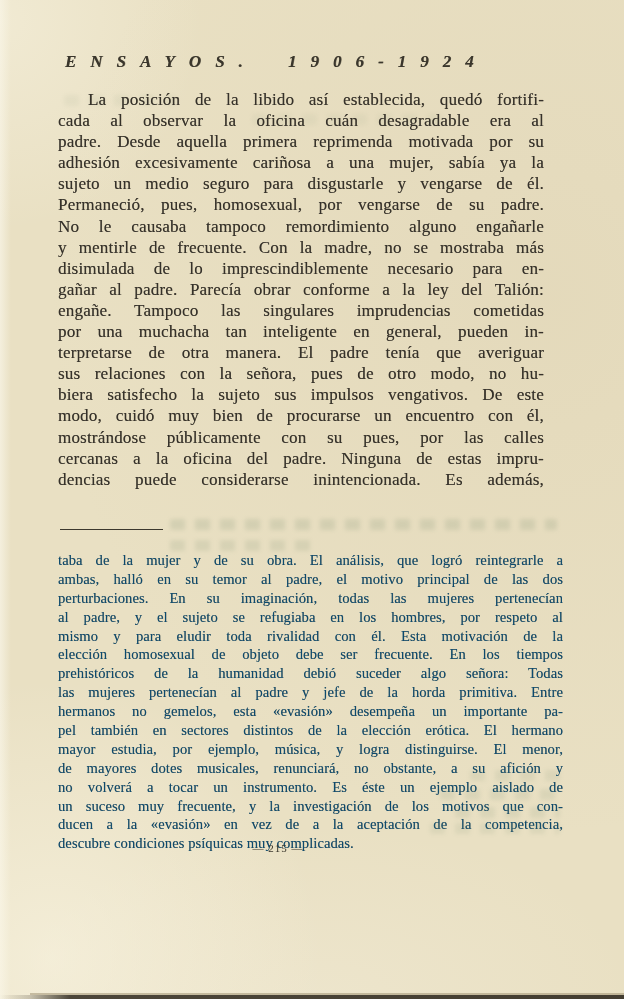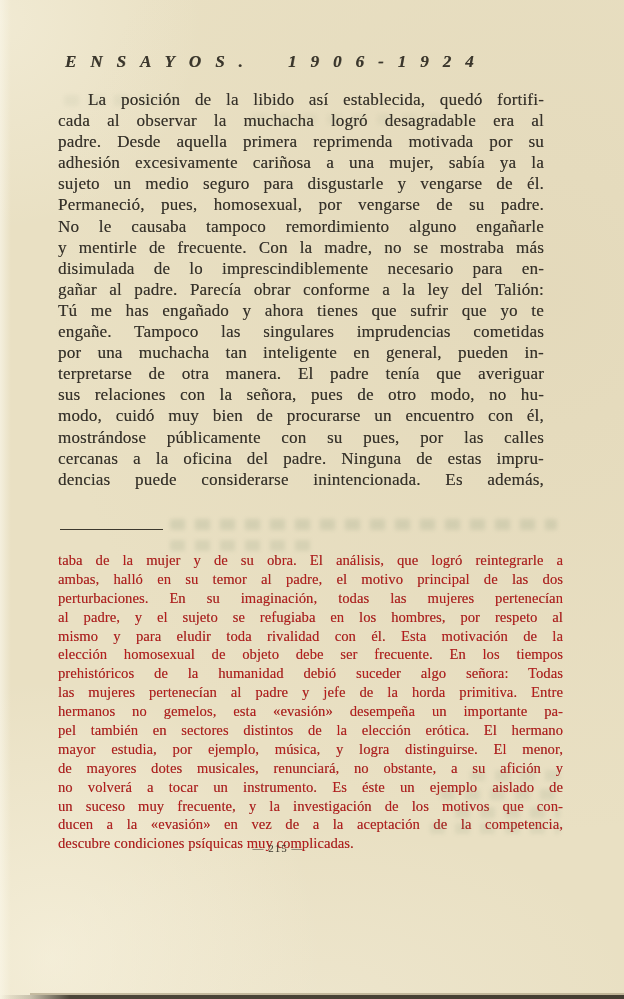--- a/index.html
+++ b/index.html
@@ -67,21 +67,21 @@
     height: 0;
     border-top: 1.6px solid #3c382e;
   }
   .footnote {
     position: absolute;
     left: 58px;
     top: 551px;
     width: 505px;
     font-size: 14.5px;
     letter-spacing: 0.1px;
-    color: #b91c1c;
+    color: #0c4a6e;
     text-shadow: 0.2px 0.2px 0.3px rgba(48,42,30,0.45);
   }
   .fline {
     height: 18.9px;
     line-height: 18.9px;
     overflow: hidden;
     text-align: justify;
     text-align-last: justify;
     white-space: nowrap;
   }
@@ -143,34 +143,34 @@
 <div class="page">
   <div class="texture"></div>
 
   <div class="running-header">ENSAYOS. 1906-1924</div>
 
   <div class="ghost g0"></div>
   <div class="ghost g0b"></div>
 
   <div class="body-text">
     <div class="bline indent">La posición de la libido así establecida, quedó fortifi-</div>
-    <div class="bline">cada al observar la muchacha logró desagradable era al</div>
+    <div class="bline">cada al observar la oficina cuán desagradable era al</div>
     <div class="bline">padre. Desde aquella primera reprimenda motivada por su</div>
     <div class="bline">adhesión excesivamente cariñosa a una mujer, sabía ya la</div>
     <div class="bline">sujeto un medio seguro para disgustarle y vengarse de él.</div>
     <div class="bline">Permaneció, pues, homosexual, por vengarse de su padre.</div>
     <div class="bline">No le causaba tampoco remordimiento alguno engañarle</div>
     <div class="bline">y mentirle de frecuente. Con la madre, no se mostraba más</div>
     <div class="bline">disimulada de lo imprescindiblemente necesario para en-</div>
     <div class="bline">gañar al padre. Parecía obrar conforme a la ley del Talión:</div>
-    <div class="bline">Tú me has engañado y ahora tienes que sufrir que yo te</div>
     <div class="bline">engañe. Tampoco las singulares imprudencias cometidas</div>
     <div class="bline">por una muchacha tan inteligente en general, pueden in-</div>
     <div class="bline">terpretarse de otra manera. El padre tenía que averiguar</div>
     <div class="bline">sus relaciones con la señora, pues de otro modo, no hu-</div>
+    <div class="bline">biera satisfecho la sujeto sus impulsos vengativos. De este</div>
     <div class="bline">modo, cuidó muy bien de procurarse un encuentro con él,</div>
     <div class="bline">mostrándose públicamente con su pues, por las calles</div>
     <div class="bline">cercanas a la oficina del padre. Ninguna de estas impru-</div>
     <div class="bline">dencias puede considerarse inintencionada. Es además,</div>
   </div>
 
   <div class="ghost g1"></div>
   <div class="ghost g2"></div>
 
   <div class="footnote-rule"></div>

